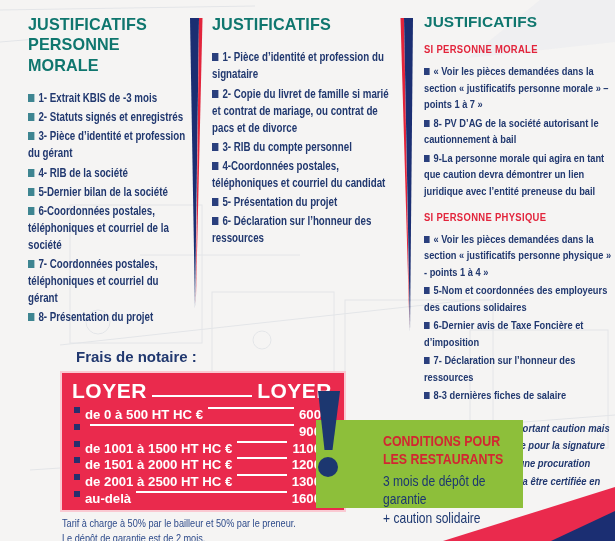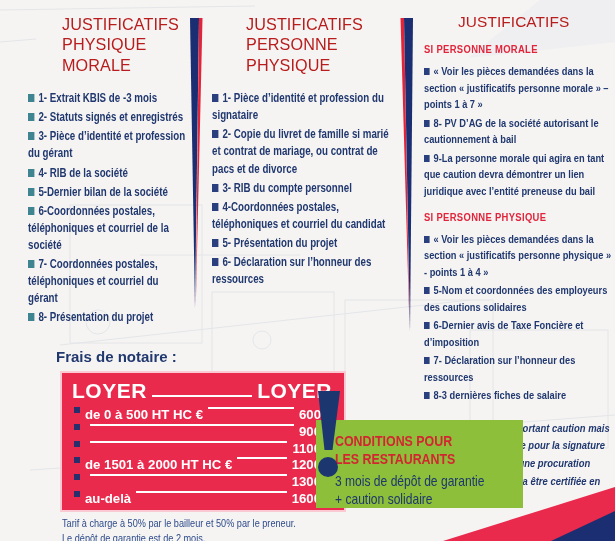--- a/index.html
+++ b/index.html
@@ -9,57 +9,57 @@
     font-family:"Liberation Sans", sans-serif;
     -webkit-font-smoothing:antialiased;
   }
   .bg-svg, .overlay-svg { position:absolute; left:0; top:0; pointer-events:none; }
 
   
   .col { position:absolute; }
   .col1 { left:28px;  top:14px; width:163px; }
   .col2 { left:212px; top:14px; width:183px; }
   .col3 { left:424px; top:12px; width:188px; }
-  .col-title { color:#b91c1c; font-weight:normal; font-size:16.2px; line-height:1.26; letter-spacing:0.1px;margin-left:34px; }
+  .col-title { color:#0f766e; font-weight:bold; font-size:16.2px; line-height:1.26; letter-spacing:0.1px; }
   .col3 .col-title { font-size:15.4px; }
 
   .squeeze { transform:scaleX(0.8); transform-origin:0 0; width:125%; }
   .items { margin-top:15px; }
   .item { font-size:12.2px; line-height:1.4; color:#21386f; font-weight:bold; margin-bottom:2px; }
   .col3 .item { font-size:11.6px; line-height:1.42; }
   .bullet { display:inline-block; width:8px; height:8px; margin-right:5px; }
   .col3 .bullet { width:7px; height:7px; }
   .b-teal { background:#3e8591; }
   .b-navy { background:#2a3f7d; }
 
   .subhead { color:#e2243b; font-weight:bold; font-size:11.8px; letter-spacing:0.4px; margin:11px 0 7px; }
   .col3 .squeeze { margin-top:4px; }
 
   .nb { font-style:italic; font-size:11.8px; color:#21386f; font-weight:bold; margin:16px 0 0; line-height:1.5; }
   .nb-label { color:#e2243b; }
 
   
-  .notary-title { position:absolute; left:56px; top:348px; font-size:15px; font-weight:bold; color:#21386f; }
+  .notary-title { position:absolute; left:76px; top:348px; font-size:15px; font-weight:bold; color:#21386f; }
   .fee-table {
     position:absolute; left:60px; top:371px; width:286px; height:141px;
     background:#ea2a4d; box-sizing:border-box; padding:5px 12px 8px 10px;
     border:2px solid rgba(255,255,255,0.75);
   }
   .fhead { display:flex; align-items:flex-end; color:#fff; font-weight:bold; font-size:21px; letter-spacing:0.5px; padding:1px 0 4px; }
   .frow  { display:flex; align-items:flex-start; color:#fff; font-weight:bold; font-size:13.2px; height:16.8px; }
   .fbullet { width:6px; height:6px; background:#272f6d; margin:0 5px 4px 2px; flex:none; }
   .flabel, .fvalue { white-space:nowrap; }
   .fleader { flex:1; border-bottom:2px solid #fff; margin:0 5px 3px; min-width:8px; }
   .fhead .fleader { border-bottom-width:2.5px; margin-bottom:6px; }
   .footnote { position:absolute; left:62px; top:517px; font-size:10.4px; color:#2d4a8a; line-height:1.4;
               transform:scaleX(0.88); transform-origin:0 0; width:360px; }
 
   
   .green-box { position:absolute; left:316px; top:420px; width:207px; height:88px; background:#8dbf3a;
-               box-sizing:border-box; padding:13px 6px 0 19px; }
+               box-sizing:border-box; padding:13px 6px 0 67px; }
   .gb-inner { transform:scaleX(0.85); transform-origin:0 0; width:118%; }
   .gb-title { color:#d22731; font-weight:bold; font-size:14.6px; line-height:1.22; }
   .gb-body  { color:#1c3770; font-size:14.2px; line-height:1.32; margin-top:3px; }
   .excl-svg { position:absolute; left:305px; top:389px; }
 </style>
 </head>
 <body>
 
 <div class="page">
 
@@ -84,38 +84,37 @@
   <svg class="overlay-svg" width="615" height="541">
     <polygon points="190,18 199,18 195,309" fill="#1b2e72"></polygon>
     <polygon points="199,18 202.5,18 195.8,304" fill="#e2243b"></polygon>
     <polygon points="400.5,18 404,18 409.5,328" fill="#e2243b"></polygon>
     <polygon points="404,18 413,18 410,332" fill="#1b2e72"></polygon>
   </svg>
 
   <div class="col col1">
     <div class="col-title">
       <div>JUSTIFICATIFS</div>
-      <div>PHYSIQUE MORALE</div>
+      <div>PERSONNE MORALE</div>
     </div>
     <div class="items squeeze">
       <div class="item"><span class="bullet b-teal"></span><span>1- Extrait KBIS de -3 mois</span></div>
       <div class="item"><span class="bullet b-teal"></span><span>2- Statuts signés et enregistrés</span></div>
       <div class="item"><span class="bullet b-teal"></span><span>3- Pièce d’identité et profession du gérant</span></div>
       <div class="item"><span class="bullet b-teal"></span><span>4- RIB de la société</span></div>
       <div class="item"><span class="bullet b-teal"></span><span>5-Dernier bilan de la société</span></div>
       <div class="item"><span class="bullet b-teal"></span><span>6-Coordonnées postales, téléphoniques et courriel de la société</span></div>
       <div class="item"><span class="bullet b-teal"></span><span>7- Coordonnées postales, téléphoniques et courriel du gérant</span></div>
       <div class="item"><span class="bullet b-teal"></span><span>8- Présentation du projet</span></div>
     </div>
   </div>
 
   <div class="col col2">
     <div class="col-title">
       <div>JUSTIFICATIFS</div>
-      <div>PERSONNE PHYSIQUE</div>
     </div>
     <div class="items squeeze">
       <div class="item"><span class="bullet b-navy"></span><span>1- Pièce d’identité et profession du signataire</span></div>
       <div class="item"><span class="bullet b-navy"></span><span>2- Copie du livret de famille si marié et contrat de mariage, ou contrat de pacs et de divorce</span></div>
       <div class="item"><span class="bullet b-navy"></span><span>3- RIB du compte personnel</span></div>
       <div class="item"><span class="bullet b-navy"></span><span>4-Coordonnées postales, téléphoniques et courriel du candidat</span></div>
       <div class="item"><span class="bullet b-navy"></span><span>5- Présentation du projet</span></div>
       <div class="item"><span class="bullet b-navy"></span><span>6- Déclaration sur l’honneur des ressources</span></div>
     </div>
   </div>
@@ -156,31 +155,33 @@
         <span class="fleader"></span>
         <span class="fvalue">600 €</span>
       </div>
     <div class="frow">
         <span class="fbullet"></span>
         <span class="fleader"></span>
         <span class="fvalue">900 €</span>
       </div>
     <div class="frow">
         <span class="fbullet"></span>
+        <span class="flabel">de 1001 à 1500 HT HC €</span>
         <span class="fleader"></span>
         <span class="fvalue">1100 €</span>
       </div>
     <div class="frow">
         <span class="fbullet"></span>
         <span class="flabel">de 1501 à 2000 HT HC €</span>
         <span class="fleader"></span>
         <span class="fvalue">1200 €</span>
       </div>
     <div class="frow">
         <span class="fbullet"></span>
+        <span class="flabel">de 2001 à 2500 HT HC €</span>
         <span class="fleader"></span>
         <span class="fvalue">1300 €</span>
       </div>
     <div class="frow">
         <span class="fbullet"></span>
         <span class="flabel">au-delà</span>
         <span class="fleader"></span>
         <span class="fvalue">1600 €</span>
       </div>
   </div>

